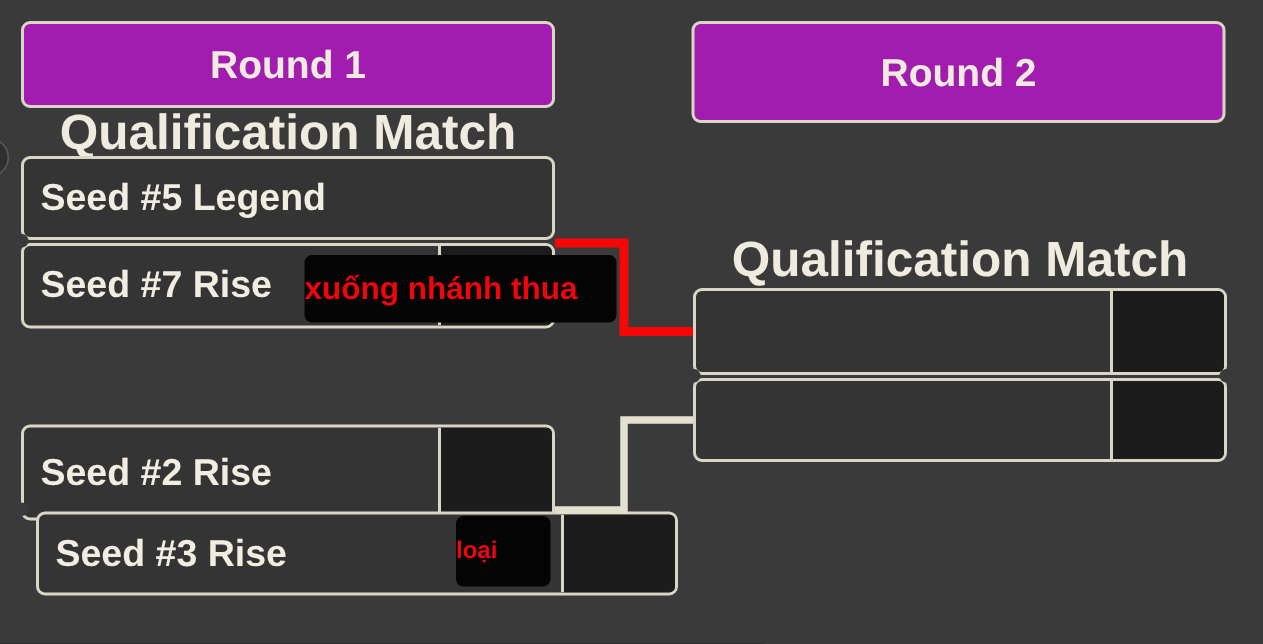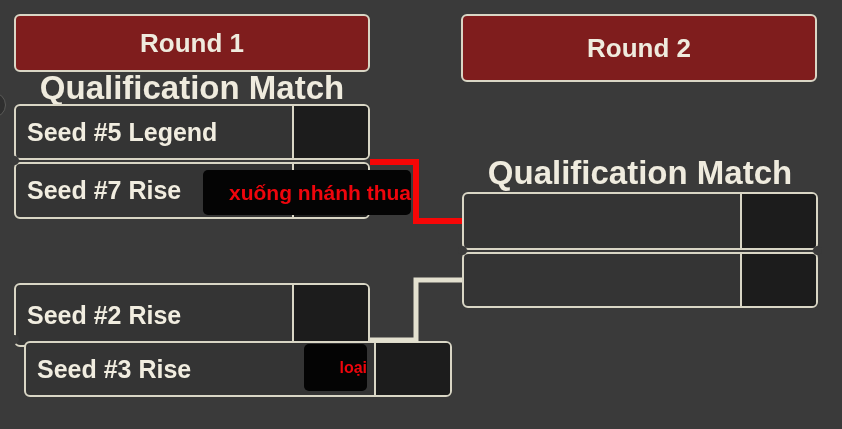--- a/index.html
+++ b/index.html
@@ -5,21 +5,21 @@
   html,body{margin:0;padding:0;background:#262626;}
   .stage{
     position:relative;width:842px;height:429px;overflow:hidden;
     background:#3a3a3a;
     font-family:"Liberation Sans", sans-serif;
     color:#f1ede0;
   }
   .abs{position:absolute;box-sizing:border-box;}
   
   .round-header{
-    background:#7f1d1d;
+    background:#a21caf;
     border:2px solid #d9d6c5;
     border-radius:6px;
     display:flex;align-items:center;justify-content:center;
     font-size:26px;font-weight:700;color:#efebde;
     z-index:2;
   }
   
   .match-title{
     display:flex;align-items:center;justify-content:center;
     font-size:33px;font-weight:700;color:#efebde;
@@ -44,21 +44,21 @@
     width:74px;
     background:#1c1c1c;
     border-left:2px solid #d9d6c5;
     display:flex;align-items:center;justify-content:center;
     font-size:24px;font-weight:700;color:#f1ede0;
   }
   
   .tooltip{
     background:#040404;
     border-radius:5px;
-    display:flex;align-items:center;justify-content:flex-end;
+    display:flex;align-items:center;justify-content:flex-start;
     color:#ef050c;
     font-weight:700;
     z-index:6;
     white-space:nowrap;
   }
   
   .connectors{position:absolute;left:0;top:0;z-index:5;pointer-events:none;}
   .connectors path{fill:none;}
   
   .notch{
@@ -82,21 +82,21 @@
 
   <div class="abs round-header" style="left:14px;top:14px;width:356px;height:58px;">
     <span>Round 1</span>
   </div>
   <div class="abs round-header" style="left:461px;top:14px;width:356px;height:68px;">
     <span>Round 2</span>
   </div>
 
   <div class="abs match-title" style="left:14px;top:74px;width:356px;height:28px;">Qualification Match</div>
 
-  <div class="abs slot" style="left:14px;top:104px;width:356px;height:56px;">
+  <div class="abs slot" style="left:14px;top:104px;width:356px;height:56px;flex-direction:column;">
     <div class="slot-name">Seed #5 Legend</div>
     <div class="slot-score"></div>
   </div>
   <div class="abs slot" style="left:14px;top:162px;width:356px;height:57px;">
     <div class="slot-name">Seed #7 Rise</div>
     <div class="slot-score"></div>
   </div>
 
   <div class="abs slot" style="left:14px;top:283px;width:356px;height:64px;">
     <div class="slot-name">Seed #2 Rise</div>

